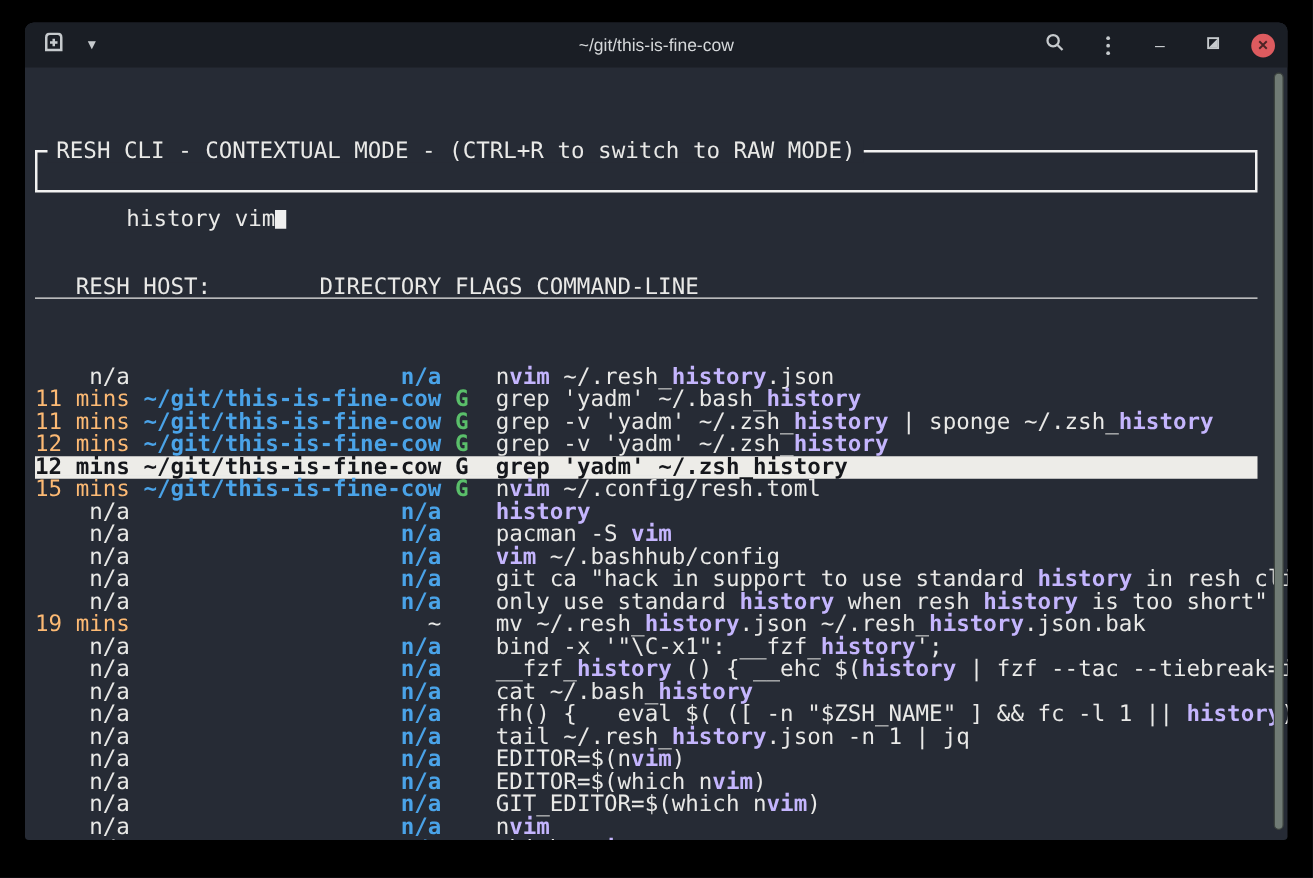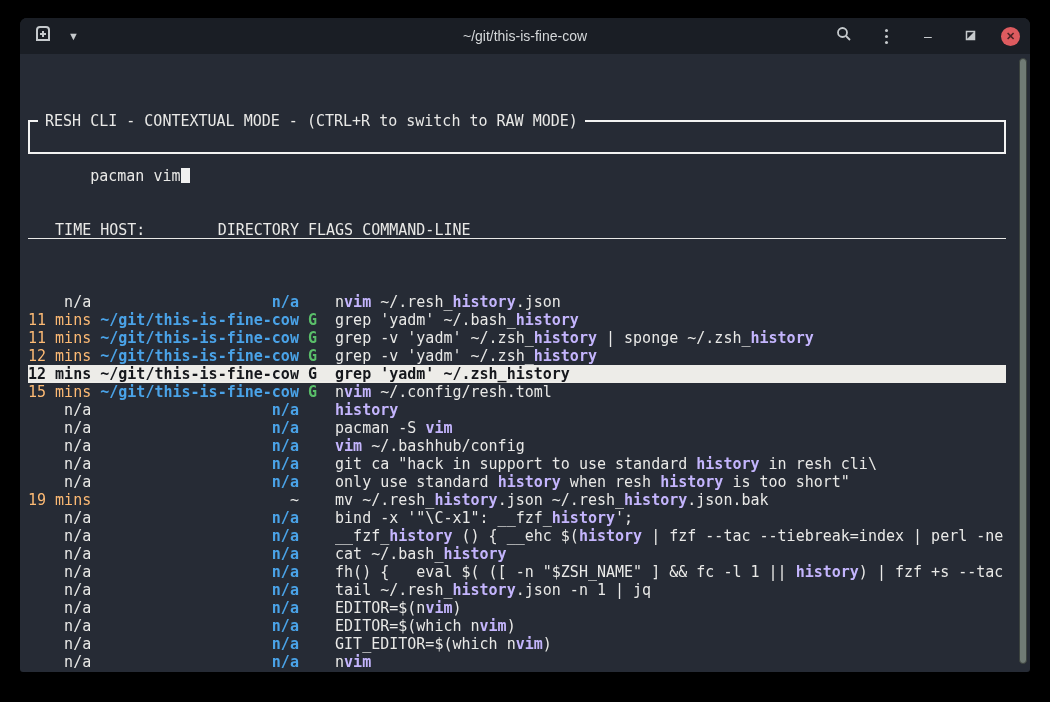--- a/index.html
+++ b/index.html
@@ -32,21 +32,21 @@
   .min-glyph { color:#c6cacd; font-size:14px; line-height:10px; }
   .close-btn {
     width:19px; height:19px; border-radius:50%; background:#dd5b5f;
     display:flex; align-items:center; justify-content:center;
     color:#4c2325; font-size:11px; font-weight:bold;
   }
 
   
   .term {
     position:relative; height:618px; padding:0 24px 0 8px;
-    color:#e9e9e7; font-size:15px; line-height:18px; white-space:pre;
+    color:#e9e9e7; font-size:18px; line-height:18px; white-space:pre;
   }
   .scrollbar {
     position:absolute; right:3px; top:4px; width:8px; height:606px;
     background:#707b75; border-radius:4px; border:1px solid #3c433f;
   }
 
   .search-box {
     position:relative; margin-top:12px; border:2px solid #f2f2f2;
     padding:9px 6px 3px 6px; height:34px;
   }
@@ -120,24 +120,24 @@
       <div class="close-btn">
         <span>✕</span>
       </div>
     </div>
   </div>
 
   <div class="term">
 
     <div class="search-box">
       <div class="box-label">RESH CLI - CONTEXTUAL MODE - (CTRL+R to switch to RAW MODE)</div>
-      <span>pacman vim</span><span class="cursor"></span>
+      <span>history vim</span><span class="cursor"></span>
     </div>
 
-    <div class="tbl-header">   TIME HOST:        DIRECTORY FLAGS COMMAND-LINE</div>
+    <div class="tbl-header">   RESH HOST:        DIRECTORY FLAGS COMMAND-LINE</div>
 
     <div class="rows"><div class="row"><span class="tn">    n/a</span> <span class="d">                   n/a</span> <span class="f"> </span>  <span class="c">n<span class="match">vim</span> ~/.resh_<span class="match">history</span>.json</span></div><div class="row"><span class="t">11 mins</span> <span class="d">~/git/this-is-fine-cow</span> <span class="f">G</span>  <span class="c">grep 'yadm' ~/.bash_<span class="match">history</span></span></div><div class="row"><span class="t">11 mins</span> <span class="d">~/git/this-is-fine-cow</span> <span class="f">G</span>  <span class="c">grep -v 'yadm' ~/.zsh_<span class="match">history</span> | sponge ~/.zsh_<span class="match">history</span></span></div><div class="row"><span class="t">12 mins</span> <span class="d">~/git/this-is-fine-cow</span> <span class="f">G</span>  <span class="c">grep -v 'yadm' ~/.zsh_<span class="match">history</span></span></div><div class="row selected"><span class="t">12 mins</span> <span class="d">~/git/this-is-fine-cow</span> <span class="f">G</span>  <span class="c">grep 'yadm' ~/.zsh_history</span></div><div class="row"><span class="t">15 mins</span> <span class="d">~/git/this-is-fine-cow</span> <span class="f">G</span>  <span class="c">n<span class="match">vim</span> ~/.config/resh.toml</span></div><div class="row"><span class="tn">    n/a</span> <span class="d">                   n/a</span> <span class="f"> </span>  <span class="c"><span class="match">history</span></span></div><div class="row"><span class="tn">    n/a</span> <span class="d">                   n/a</span> <span class="f"> </span>  <span class="c">pacman -S <span class="match">vim</span></span></div><div class="row"><span class="tn">    n/a</span> <span class="d">                   n/a</span> <span class="f"> </span>  <span class="c"><span class="match">vim</span> ~/.bashhub/config</span></div><div class="row"><span class="tn">    n/a</span> <span class="d">                   n/a</span> <span class="f"> </span>  <span class="c">git ca "hack in support to use standard <span class="match">history</span> in resh cli\</span></div><div class="row"><span class="tn">    n/a</span> <span class="d">                   n/a</span> <span class="f"> </span>  <span class="c">only use standard <span class="match">history</span> when resh <span class="match">history</span> is too short"</span></div><div class="row"><span class="t">19 mins</span> <span class="dn">                     ~</span> <span class="f"> </span>  <span class="c">mv ~/.resh_<span class="match">history</span>.json ~/.resh_<span class="match">history</span>.json.bak</span></div><div class="row"><span class="tn">    n/a</span> <span class="d">                   n/a</span> <span class="f"> </span>  <span class="c">bind -x '"\C-x1": __fzf_<span class="match">history</span>';</span></div><div class="row"><span class="tn">    n/a</span> <span class="d">                   n/a</span> <span class="f"> </span>  <span class="c">__fzf_<span class="match">history</span> () { __ehc $(<span class="match">history</span> | fzf --tac --tiebreak=index | perl -ne</span></div><div class="row"><span class="tn">    n/a</span> <span class="d">                   n/a</span> <span class="f"> </span>  <span class="c">cat ~/.bash_<span class="match">history</span></span></div><div class="row"><span class="tn">    n/a</span> <span class="d">                   n/a</span> <span class="f"> </span>  <span class="c">fh() {   eval $( ([ -n "$ZSH_NAME" ] &amp;&amp; fc -l 1 || <span class="match">history</span>) | fzf +s --tac</span></div><div class="row"><span class="tn">    n/a</span> <span class="d">                   n/a</span> <span class="f"> </span>  <span class="c">tail ~/.resh_<span class="match">history</span>.json -n 1 | jq</span></div><div class="row"><span class="tn">    n/a</span> <span class="d">                   n/a</span> <span class="f"> </span>  <span class="c">EDITOR=$(n<span class="match">vim</span>)</span></div><div class="row"><span class="tn">    n/a</span> <span class="d">                   n/a</span> <span class="f"> </span>  <span class="c">EDITOR=$(which n<span class="match">vim</span>)</span></div><div class="row"><span class="tn">    n/a</span> <span class="d">                   n/a</span> <span class="f"> </span>  <span class="c">GIT_EDITOR=$(which n<span class="match">vim</span>)</span></div><div class="row"><span class="tn">    n/a</span> <span class="d">                   n/a</span> <span class="f"> </span>  <span class="c">n<span class="match">vim</span></span></div><div class="row"><span class="tn">    n/a</span> <span class="d">                   n/a</span> <span class="f"> </span>  <span class="c">which n<span class="match">vim</span></span></div></div>
 
     
 
     
 
     <div class="scrollbar"></div>
   </div>
 </div>

